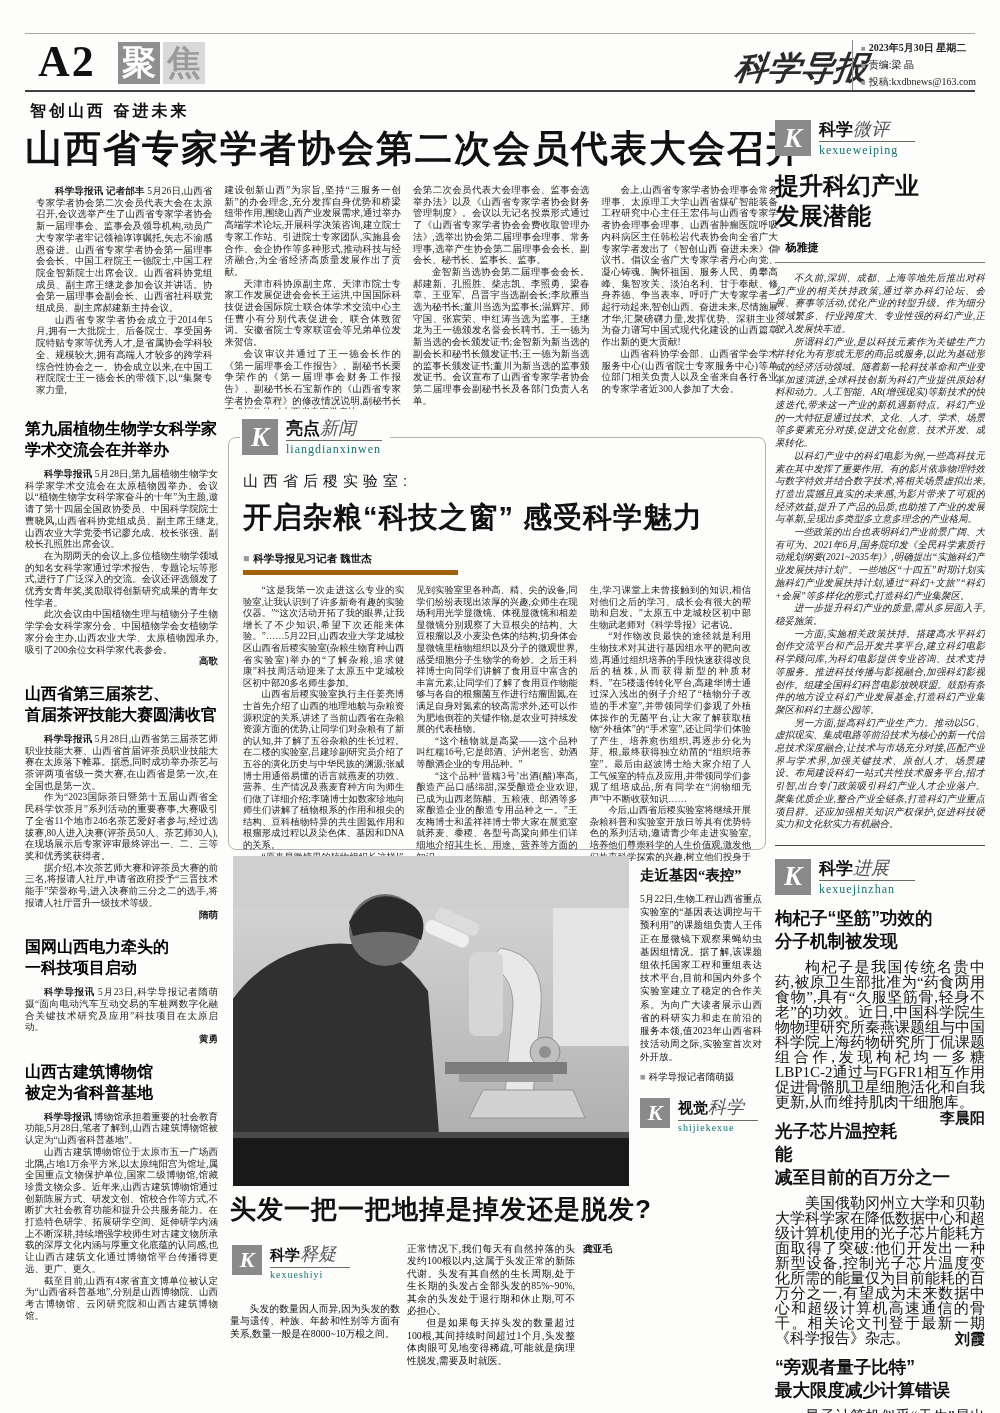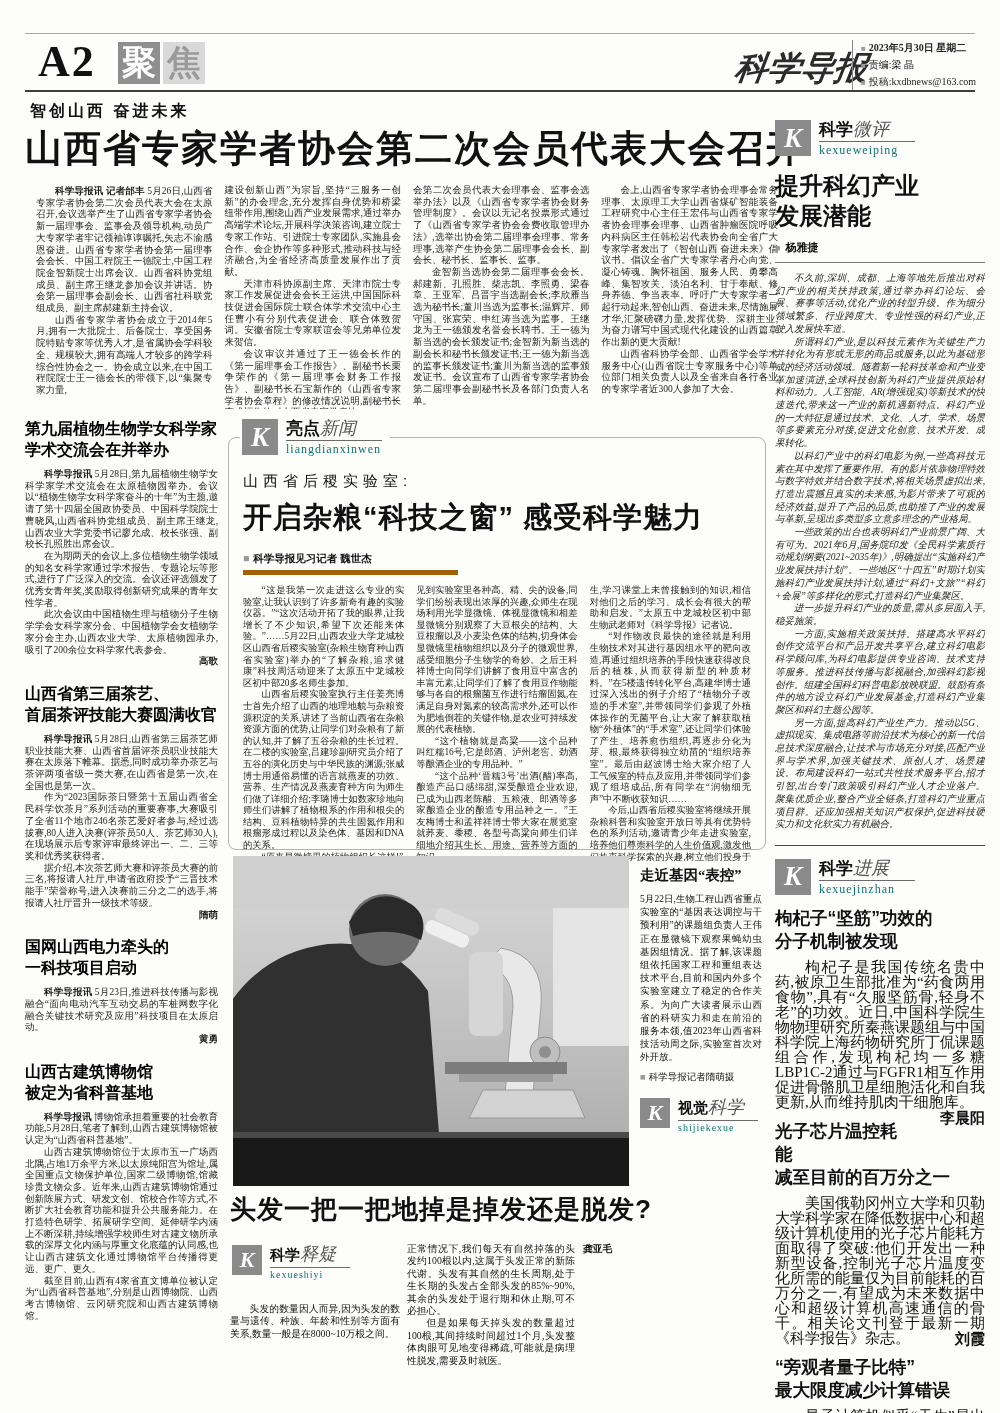--- a/index.html
+++ b/index.html
@@ -150,21 +150,21 @@
             <p>作为“2023国际茶日暨第十五届山西省全民科学饮茶月”系列活动的重要赛事,大赛吸引了全省11个地市246名茶艺爱好者参与,经过选拔赛,80人进入决赛(评茶员50人、茶艺师30人),在现场展示后专家评审最终评出一、二、三等奖和优秀奖获得者。</p>
             <p>据介绍,本次茶艺师大赛和评茶员大赛的前三名,将报请人社厅,申请省政府授予“三晋技术能手”荣誉称号,进入决赛前三分之二的选手,将报请人社厅晋升一级技术等级。</p>
           </div>
         <p class="author">隋萌</p>
       </div>
     </div>
     <div class="lart">
       <h3>国网山西电力牵头的
 一科技项目启动</h3>
       <div class="body-txt">
-        <p><b class="lead">科学导报讯</b><span> 5月23日,推进科技传播与影视融合“面向电动汽车互动交易的车桩网数字化融合关键技术研究及应用”科技项目在太原启动。</span></p>
+        <p><b class="lead">科学导报讯</b><span> 5月23日,科学导报记者隋萌摄“面向电动汽车互动交易的车桩网数字化融合关键技术研究及应用”科技项目在太原启动。</span></p>
         <p class="author">黄勇</p>
       </div>
     </div>
     <div class="lart">
       <h3>山西古建筑博物馆
 被定为省科普基地</h3>
       <div class="body-txt">
         <p><b class="lead">科学导报讯</b><span> 博物馆承担着重要的社会教育功能,5月28日,笔者了解到,山西古建筑博物馆被认定为“山西省科普基地”。</span></p>
         <div>
             <p>山西古建筑博物馆位于太原市五一广场西北隅,占地1万余平方米,以太原纯阳宫为馆址,属全国重点文物保护单位,国家二级博物馆,馆藏珍贵文物众多。近年来,山西古建筑博物馆通过创新陈展方式、研发文创、馆校合作等方式,不断扩大社会教育功能和提升公共服务能力。在打造特色研学、拓展研学空间、延伸研学内涵上不断深耕,持续增强学校师生对古建文物所承载的深厚文化内涵与厚重文化底蕴的认同感,也让山西古建筑文化通过博物馆平台传播得更远、更广、更久。</p>

